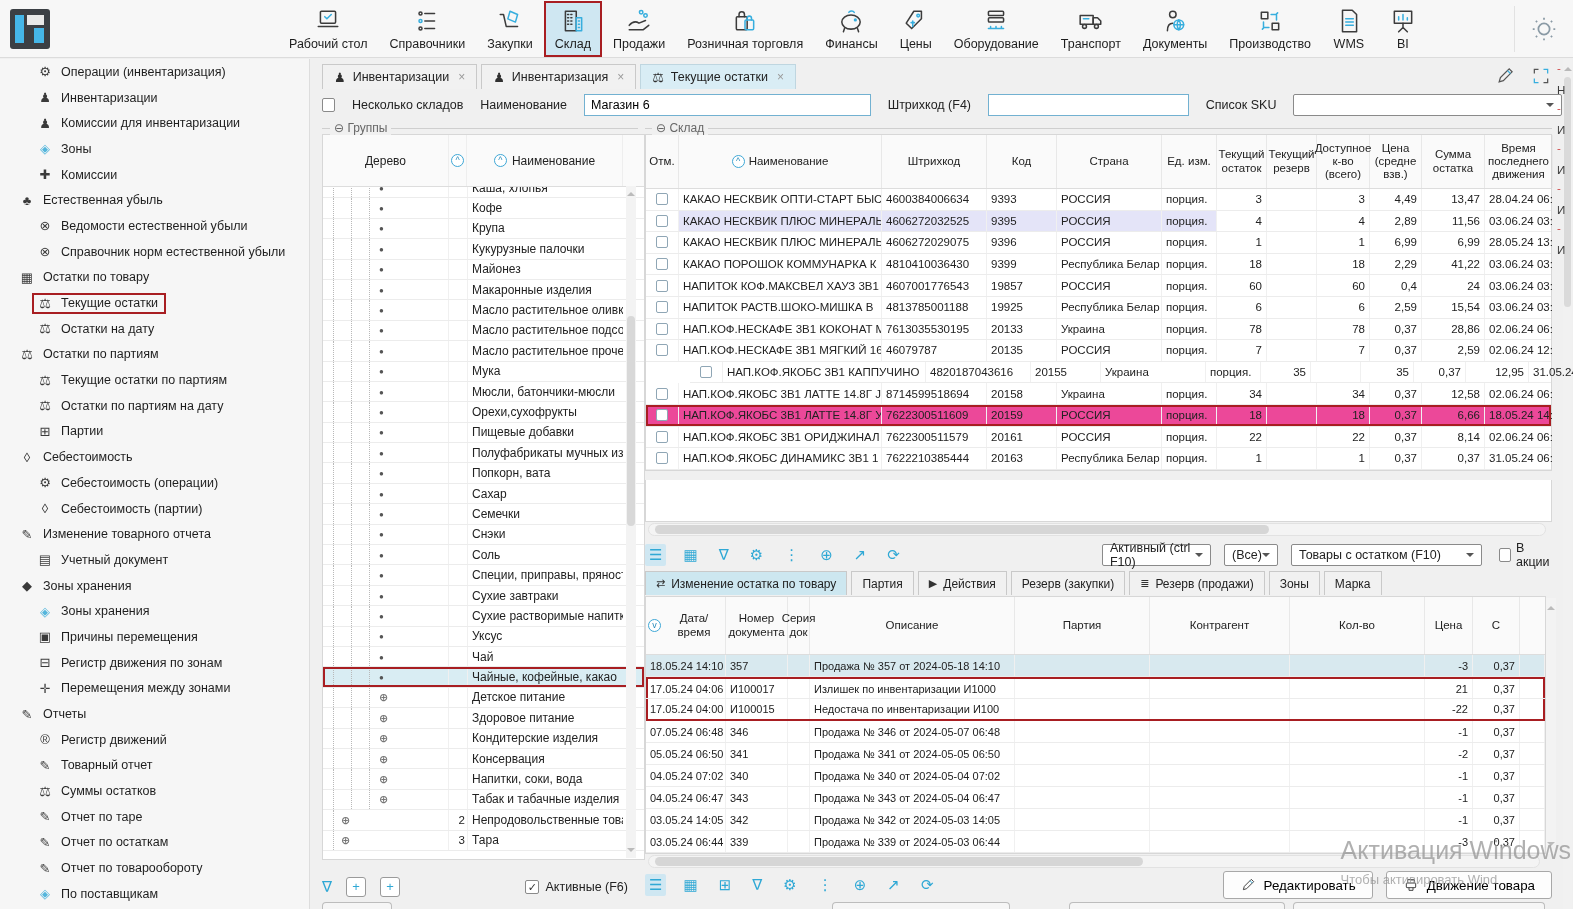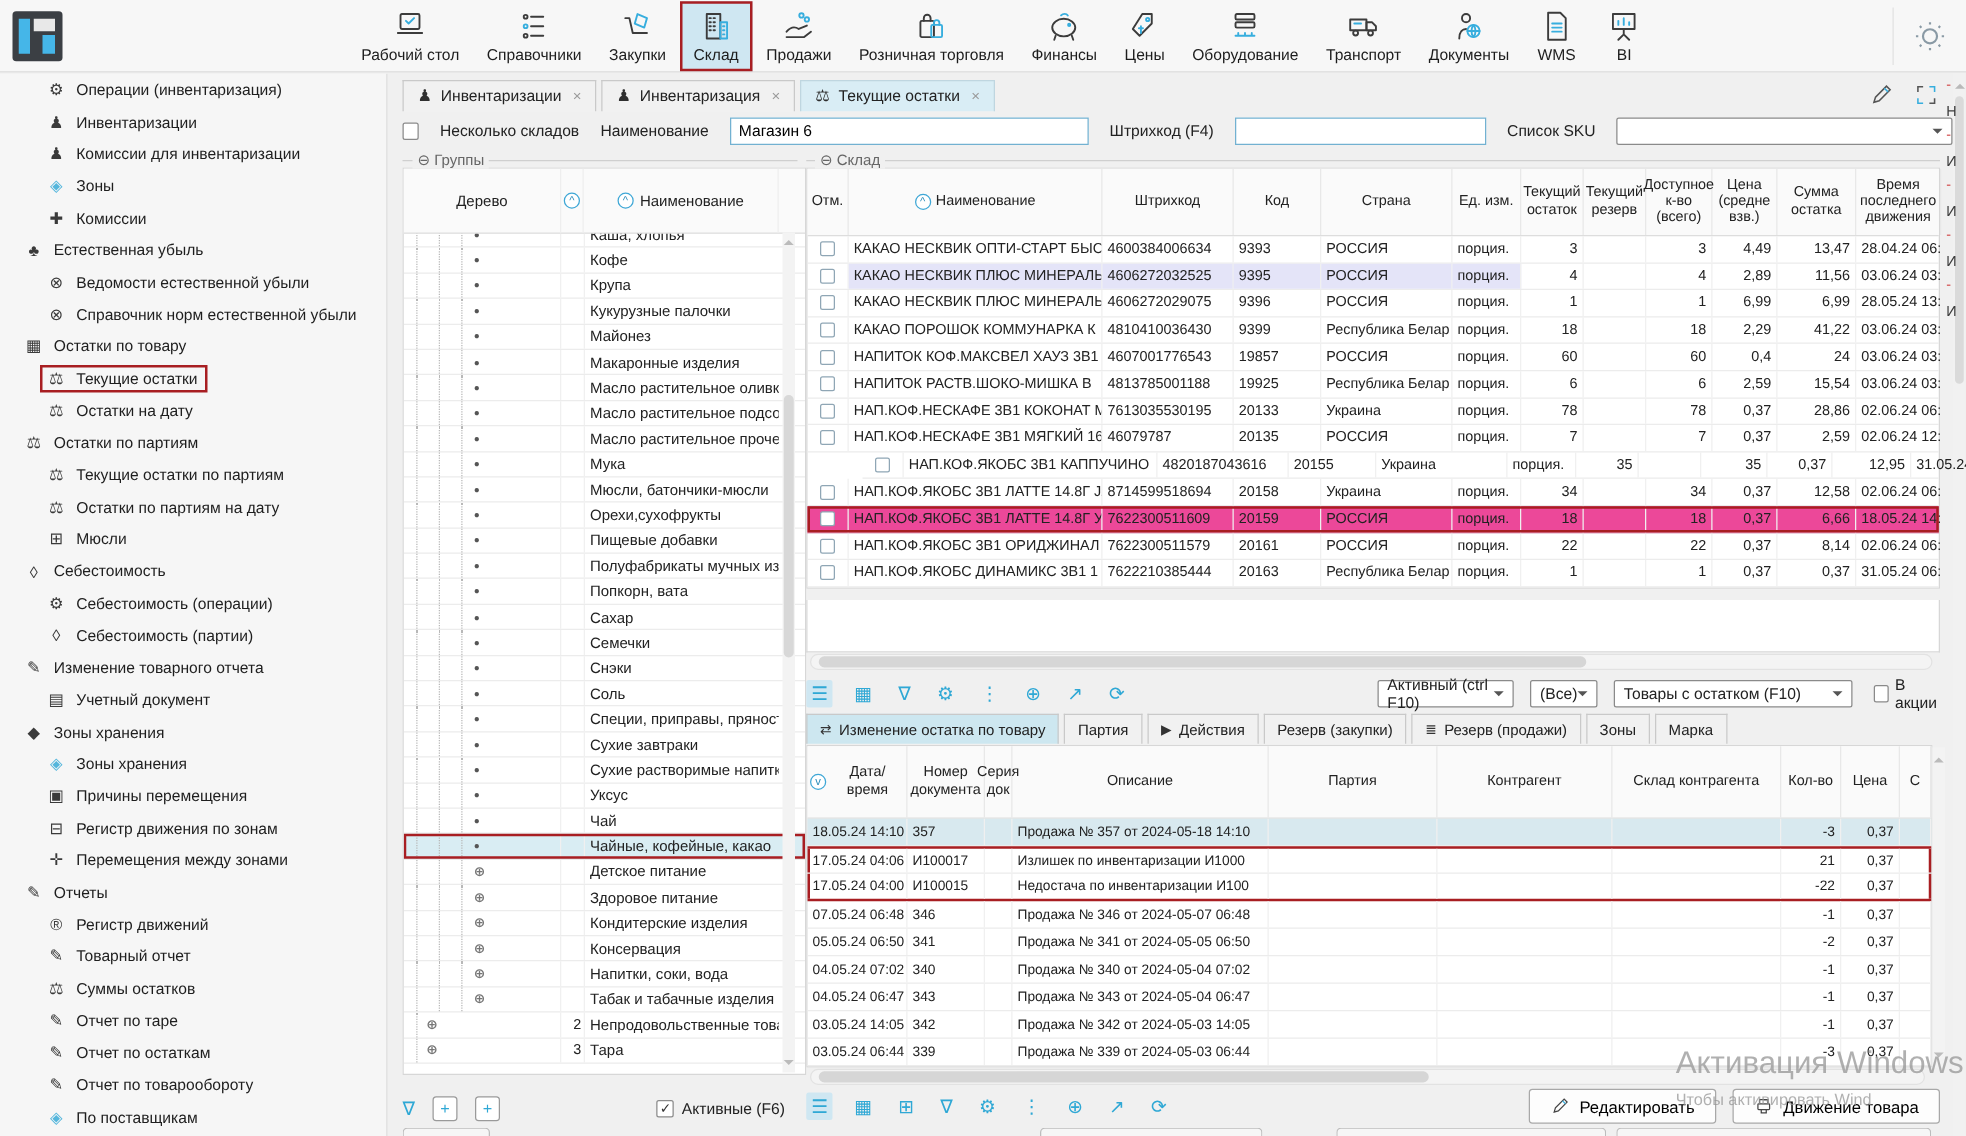--- a/index.html
+++ b/index.html
@@ -272,20 +272,30 @@
               <path d="M5 21c0-5 2.5-7 5-7"></path>
               <circle class="b" cx="15.5" cy="15.5" r="4.5"></circle>
               <path class="b" d="M11 15.5h9M15.5 11c2 2.5 2 6.5 0 9c-2-2.5-2-6.5 0-9z"></path>
             </svg>
           </span>
           <span class="lb">Документы</span>
         </div>
         <div class="tb-item">
           <span class="ic ticon">
             <svg viewBox="0 0 24 24">
+              <rect x="4" y="4" width="6" height="6"></rect>
+              <rect x="14" y="14" width="6" height="6"></rect>
+              <path class="b" d="M13 6h5v5M17.5 6L19 4.5M11 18H6v-5M6.5 18L5 19.5"></path>
+            </svg>
+          </span>
+          <span class="lb">Производство</span>
+        </div>
+        <div class="tb-item">
+          <span class="ic ticon">
+            <svg viewBox="0 0 24 24">
               <path d="M6 2h9l4 4v16H6z"></path>
               <path class="b" d="M9 10h7M9 13h7M9 16h7"></path>
             </svg>
           </span>
           <span class="lb">WMS</span>
         </div>
         <div class="tb-item">
           <span class="ic ticon">
             <svg viewBox="0 0 24 24">
               <rect x="4" y="3" width="16" height="11"></rect>
@@ -384,21 +394,21 @@
       </div>
       <div class="sb-item" style="padding-left: 32px;">
         <span class="wrap">
           <span class="sb-ic">⚖</span>
           <span>Остатки по партиям на дату</span>
         </span>
       </div>
       <div class="sb-item" style="padding-left: 32px;">
         <span class="wrap">
           <span class="sb-ic">⊞</span>
-          <span>Мюсли</span>
+          <span>Партии</span>
         </span>
       </div>
       <div class="sb-item" style="padding-left: 14px;">
         <span class="wrap">
           <span class="sb-ic">◊</span>
           <span>Себестоимость</span>
         </span>
       </div>
       <div class="sb-item" style="padding-left: 32px;">
         <span class="wrap">
@@ -1240,23 +1250,20 @@
           <span>Серия док</span>
         </div>
         <div>
           <span>Описание</span>
         </div>
         <div>
           <span>Партия</span>
         </div>
         <div>
           <span>Контрагент</span>
-        </div>
-        <div>
-          <span>Склад контрагента</span>
         </div>
         <div>
           <span>Кол-во</span>
         </div>
         <div>
           <span>Цена</span>
         </div>
         <div>
           <span>С</span>
         </div>

